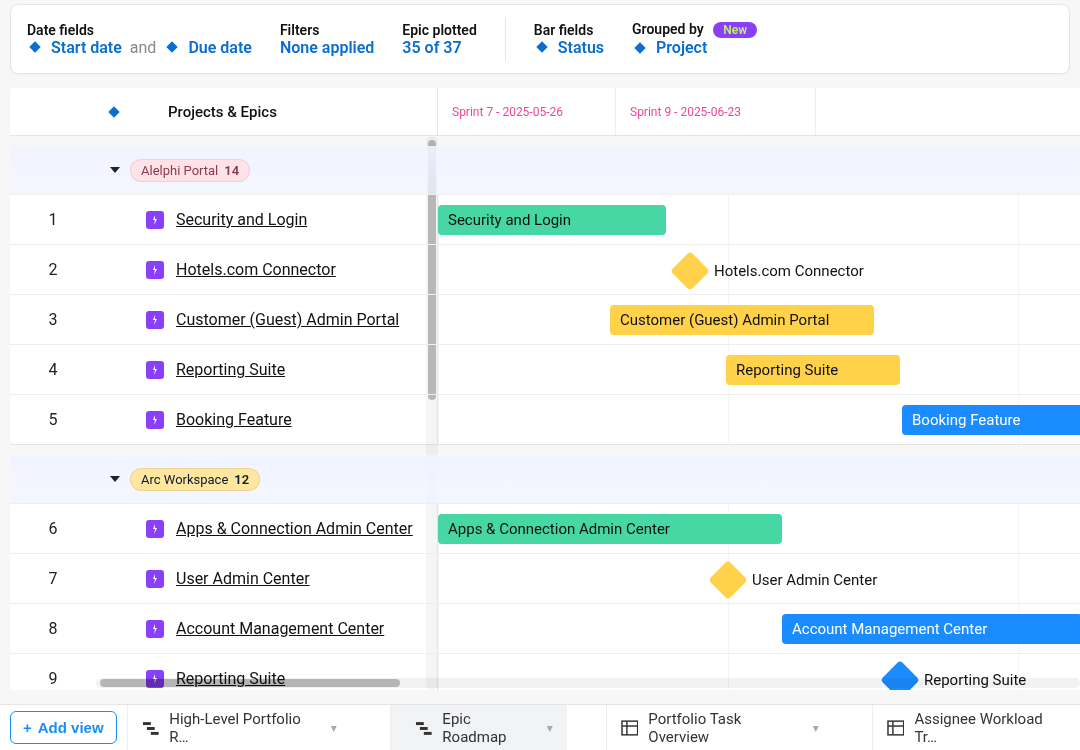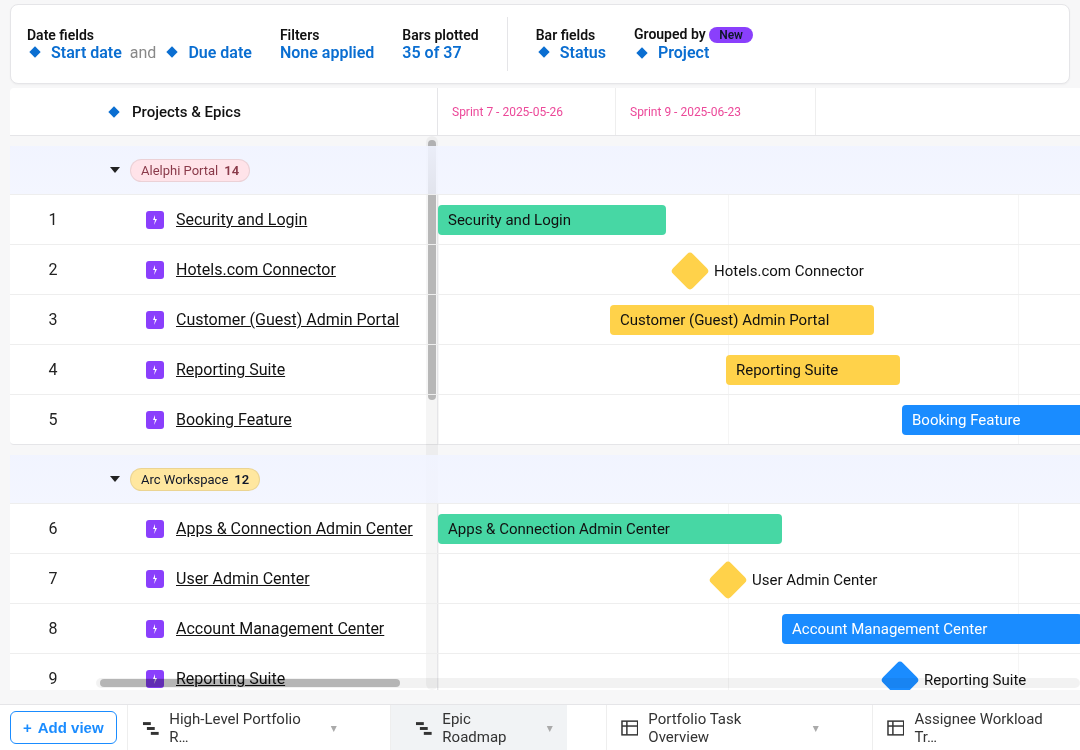--- a/index.html
+++ b/index.html
@@ -16,55 +16,55 @@
 
   
   .controls {
     margin: 0 10px;
     background: #fff;
     border: 1px solid #e5e5e8;
     border-radius: 8px;
     box-shadow: 0 1px 2px rgba(0,0,0,0.04);
     display: flex;
     align-items: stretch;
-    height: 80px;
+    height: 70px;
     padding: 0 16px;
     gap: 28px;
     margin-top: 4px;
   }
   .control-group { display: flex; flex-direction: column; justify-content: center; }
   .control-label { font-size: 14px; color: #111; font-weight: 600; }
   .control-value { font-size: 16px; color: #0a6ed1; font-weight: 600; display: flex; align-items: center; gap: 8px; }
   .control-value .and { color: #888; font-weight: 400; }
   .vdiv { width: 1px; background: #e5e5e8; margin: 12px 0; }
   .diamond-icon { display:inline-flex; width:16px; height:16px; }
   .diamond-icon svg { width:16px; height:16px; }
   .badge-new {
-    display:inline-block; background:#8a3ffc; color:#0f172a; font-size:12px;
-    padding:1px 10px; border-radius:10px; font-weight:600; margin-left:0;
+    display:inline-block; background:#8a3ffc; color:#bef264; font-size:12px;
+    padding:1px 10px; border-radius:10px; font-weight:600; margin-left:6px;
   }
 
   
   .main {
     position: absolute; top: 80px; left: 10px; right: 0; bottom: 60px;
     display: flex; flex-direction: column;
   }
   .header-row {
     display: flex; height: 48px; background: #fff;
     border-bottom: 1px solid #e5e5e8;
     margin: 8px 0 0 0;
     border-radius: 4px 0 0 0;
   }
   .left-col-head {
     width: 428px; min-width:428px;
     display:flex; align-items:center; gap:10px; padding-left:96px;
     border-right:1px solid #e5e5e8;
     position: relative;
   }
-  .left-head-title { font-weight:500; }
+  .left-head-title { font-weight:500;margin-left:36px; }
   .sprints-head {
     flex:1; display:flex;
     position: relative;
   }
   .sprint-col {
     flex:0 0 auto; display:flex; align-items:center; padding:0 14px;
     font-size:12px; color:#ec4899; border-right:1px solid #eee;
   }
 
   .body-scroll { flex:1; overflow:hidden; position:relative; }
@@ -199,21 +199,21 @@
       <span>Due date</span>
     </span>
   </div>
 
   <div class="control-group">
     <span class="control-label">Filters</span>
     <span class="control-value">None applied</span>
   </div>
 
   <div class="control-group">
-    <span class="control-label">Bars plotted</span>
+    <span class="control-label">Epic plotted</span>
     <span class="control-value">35 of 37</span>
   </div>
 
   <div class="vdiv"></div>
 
   <div class="control-group">
     <span class="control-label">Bar fields</span>
     <span class="control-value">
       <span class="diamond-icon">
         <svg viewBox="0 0 16 16">

